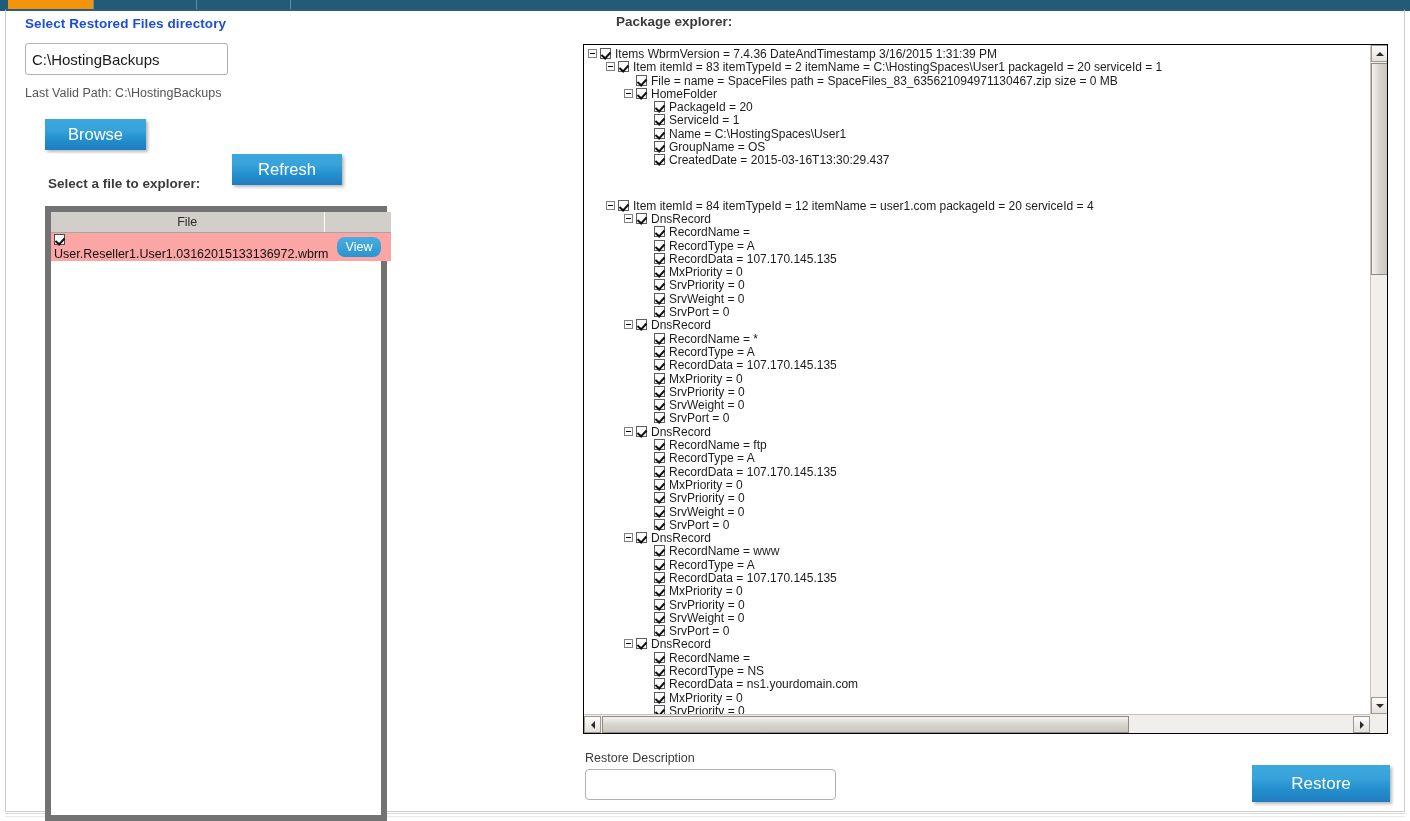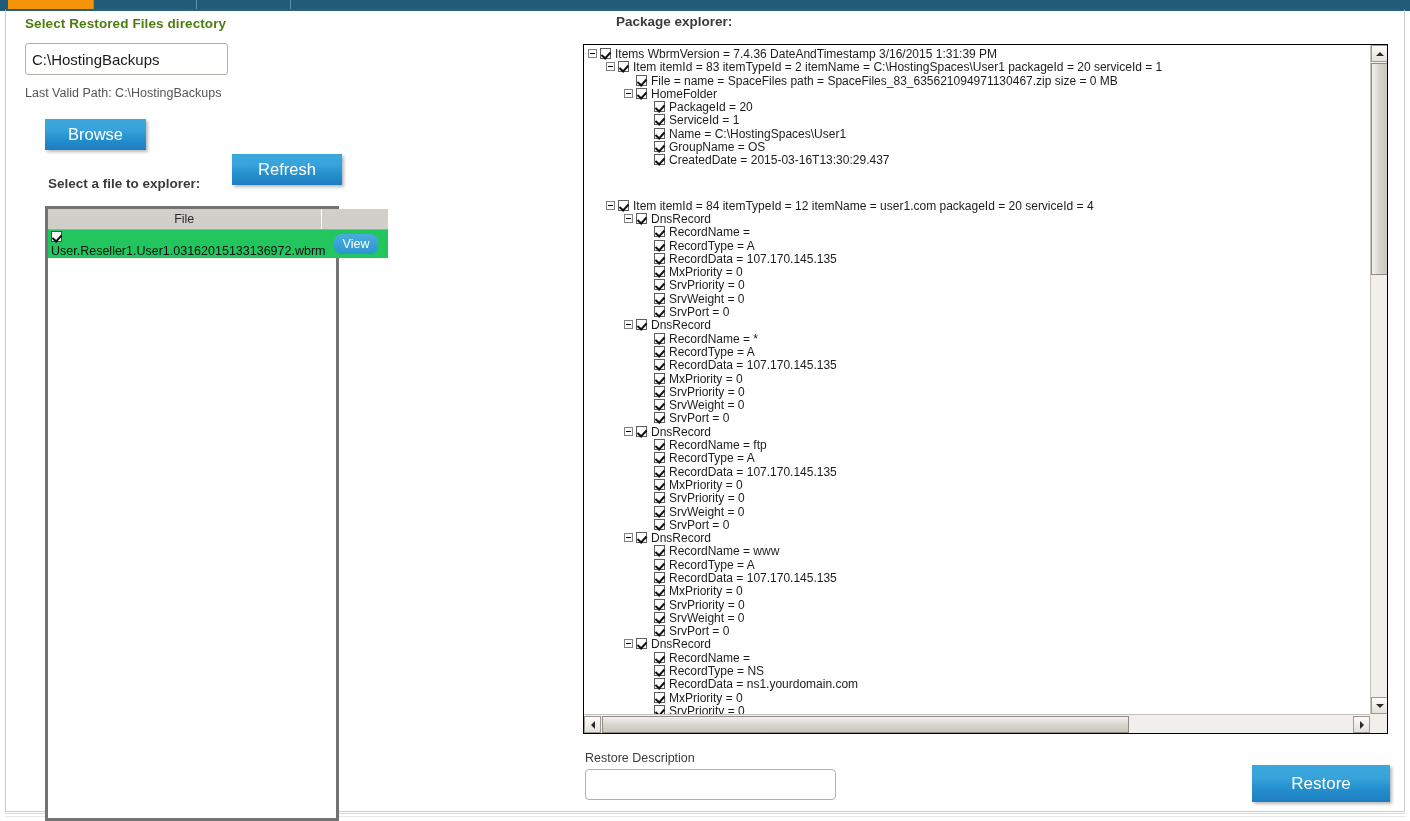--- a/index.html
+++ b/index.html
@@ -57,21 +57,21 @@
 
   
   .left-panel {
     position: absolute;
     left: 20px; top: 16px;
     width: 540px; height: 780px;
   }
   .section-title {
     font-size: 13.5px;
     font-weight: bold;
-    color: #4d7c0f;
+    color: #1d4ed8;
     margin: 0 0 12px 5px;
     letter-spacing: .1px;
   }
   .dir-input {
     display: block;
     width: 203px; height: 32px;
     margin-left: 5px;
     padding: 2px 6px;
     font-size: 15px;
     color: #1a1a1a;
@@ -116,23 +116,23 @@
     position: absolute;
     left: 212px; top: 138px;
     width: 110px; height: 31px;
     font-size: 16.5px;
   }
 
   
   .file-table-wrap {
     position: absolute;
     left: 25px; top: 190px;
-    width: 294px; height: 615px;
-    background: #ffffff;
-    border: 3px solid #737373;
+    width: 342px; height: 615px;
+    background: #ffffff;
+    border: 6px solid #737373;
   }
   .file-table {
     width: 100%;
     border-collapse: collapse;
     table-layout: fixed;
   }
   .file-table th {
     height: 20px;
     background: #d2cfca;
     border-right: 1px solid #ffffff;
@@ -144,21 +144,21 @@
     padding: 0;
   }
   .file-table th:last-child { border-right: none; }
   .file-table td {
     height: 22px;
     padding: 0 0 0 3px;
     font-size: 12.5px;
     color: #111111;
     vertical-align: middle;
   }
-  .row-selected td { background: #22c55e; margin-left: 8px; }
+  .row-selected td { background: #fca5a5; margin-left: 8px; }
   .cb {
     display: inline-block;
     width: 11px; height: 11px;
     border: 1px solid #4a4a4a;
     background: #ffffff;
     position: relative;
     vertical-align: -1px;
     margin-right: 3px;
   }
   .cb.checked::after {

